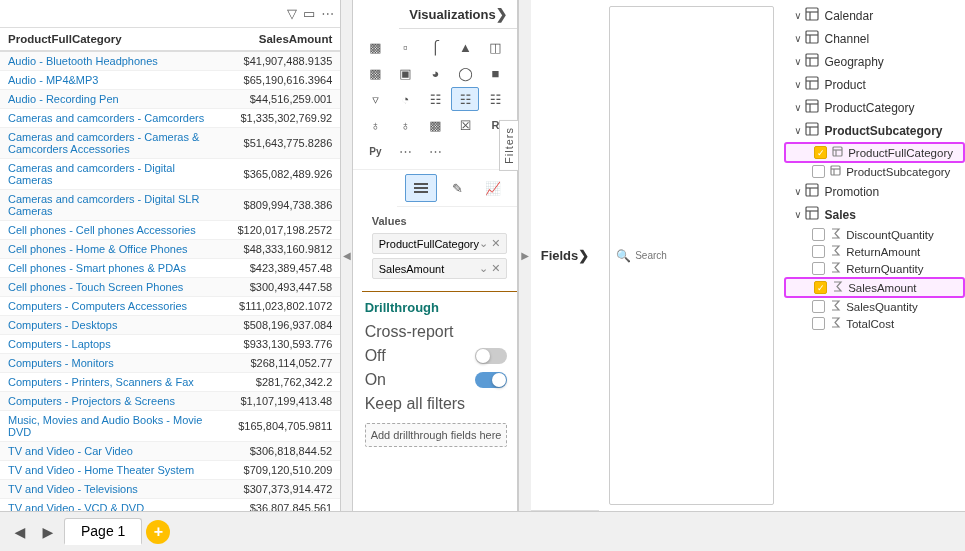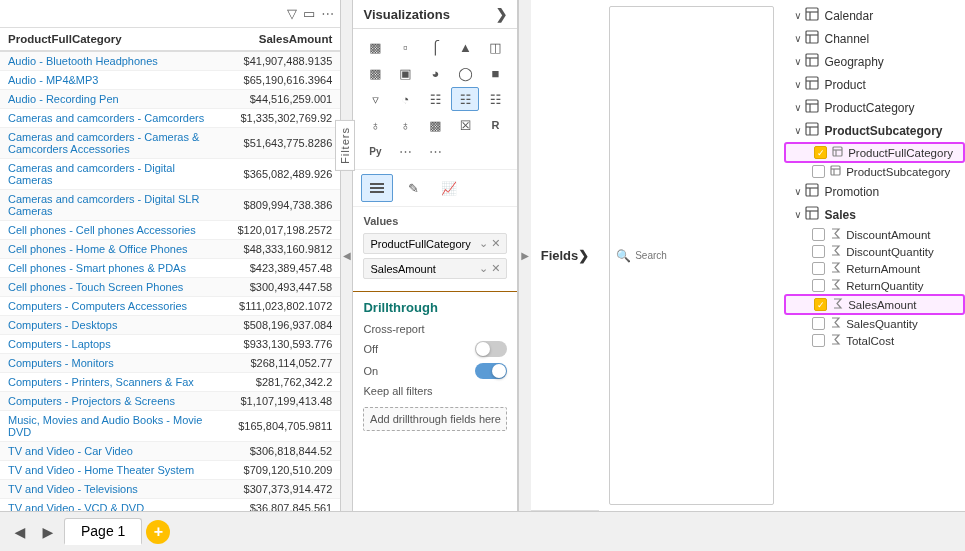--- a/index.html
+++ b/index.html
@@ -17,39 +17,39 @@
     thead th:last-child { text-align: right; }
     tbody tr td { padding: 3px 8px; font-size: 11px; border-bottom: 1px solid #f0f0f0; }
     tbody tr td:last-child { text-align: right; }
     tbody tr:nth-child(odd) { background: #fafafa; }
     tbody tr:nth-child(even) { background: #fff; }
     .total-row td { font-weight: 700; border-top: 2px solid #aaa; background: #f5f5f5 !important; }
     .col-category { color: #1a7abf; }
     .col-amount { color: #333; }
 
     
-    .viz-panel { width: 213px; border-right: 1px solid #ccc; display: flex; flex-direction: column; background: #fff; position: relative; }
+    .viz-panel { width: 213px; border-right: 1px solid #ccc; display: flex; flex-direction: column; background: #fff; position: relative; align-items: flex-end; }
     .viz-header { display: flex; align-items: center; justify-content: space-between; padding: 6px 10px; border-bottom: 1px solid #ddd; font-weight: 600; font-size: 13px; color: #333; }
     .viz-header-right { font-size: 14px; color: #555; cursor: pointer; }
 
     .filters-tab { position: absolute; left: -18px; top: 120px; writing-mode: vertical-rl; transform: rotate(180deg); background: #fff; border: 1px solid #ccc; padding: 6px 3px; font-size: 11px; color: #555; cursor: pointer; letter-spacing: 1px; z-index: 10; }
 
     .viz-icons-grid { display: grid; grid-template-columns: repeat(5, 1fr); gap: 2px; padding: 6px 8px; border-bottom: 1px solid #eee; }
     .viz-icon-btn { width: 28px; height: 24px; display: flex; align-items: center; justify-content: center; border: 1px solid transparent; border-radius: 2px; cursor: pointer; font-size: 13px; color: #555; }
     .viz-icon-btn.active { background: #ddeeff; border-color: #5b9bd5; }
 
     .values-section { padding: 8px 10px; border-bottom: 1px solid #a16207; }
     .values-title { font-size: 11px; font-weight: 600; color: #555; margin-bottom: 6px; }
     .value-chip { display: flex; align-items: center; justify-content: space-between; background: #f4f4f4; border: 1px solid #ddd; border-radius: 2px; padding: 3px 6px; margin-bottom: 4px; font-size: 11px; }
     .value-chip-left { display: flex; align-items: center; gap: 4px; }
     .value-chip-icons { display: flex; gap: 3px; color: #888; }
 
     .drillthrough-section { padding: 8px 10px; }
     .drillthrough-title { font-size: 13px; font-weight: 600; color: #0f766e; margin-bottom: 8px; }
-    .drill-row { display: flex; align-items: center; justify-content: space-between; margin-bottom: 6px; font-size: 11px; color: #555; }
+    .drill-row { display: flex; align-items: center; justify-content: space-between; margin-bottom: 6px; font-size: 16px; color: #555; }
     .toggle-container { display: flex; align-items: center; gap: 6px; }
     .toggle { width: 32px; height: 16px; border-radius: 8px; position: relative; cursor: pointer; }
     .toggle.off { background: #ccc; }
     .toggle.on { background: #5b9bd5; }
     .toggle-knob { width: 14px; height: 14px; background: #fff; border-radius: 50%; position: absolute; top: 1px; transition: left 0.2s; box-shadow: 0 1px 3px rgba(0,0,0,0.3); }
     .toggle.off .toggle-knob { left: 1px; }
     .toggle.on .toggle-knob { left: 17px; }
     .drill-add-btn { width: 100%; padding: 5px; border: 1px dashed #aaa; background: #f9f9f9; font-size: 11px; color: #555; cursor: pointer; text-align: center; border-radius: 2px; margin-top: 4px; }
 
     
@@ -413,27 +413,20 @@
                 <line x1="1" y1="5" x2="13" y2="5"></line>
                 <line x1="5" y1="5" x2="5" y2="13"></line>
               </svg></span>
             <span class="field-group-name" style="font-weight: 600;">Sales</span>
           </div>
           <div class="field-item">
             <div class="field-item-check"></div>
             <span class="field-item-icon"><svg width="11" height="11" viewBox="0 0 11 11" fill="none" stroke="#888" stroke-width="1.2">
                 <path d="M2 1 L9 1 L5 5.5 L9 10 L2 10"></path>
               </svg></span>
-            <span>DiscountAmount</span>
-          </div>
-          <div class="field-item">
-            <div class="field-item-check"></div>
-            <span class="field-item-icon"><svg width="11" height="11" viewBox="0 0 11 11" fill="none" stroke="#888" stroke-width="1.2">
-                <path d="M2 1 L9 1 L5 5.5 L9 10 L2 10"></path>
-              </svg></span>
             <span>DiscountQuantity</span>
           </div>
           <div class="field-item">
             <div class="field-item-check"></div>
             <span class="field-item-icon"><svg width="11" height="11" viewBox="0 0 11 11" fill="none" stroke="#888" stroke-width="1.2">
                 <path d="M2 1 L9 1 L5 5.5 L9 10 L2 10"></path>
               </svg></span>
             <span>ReturnAmount</span>
           </div>
           <div class="field-item">

